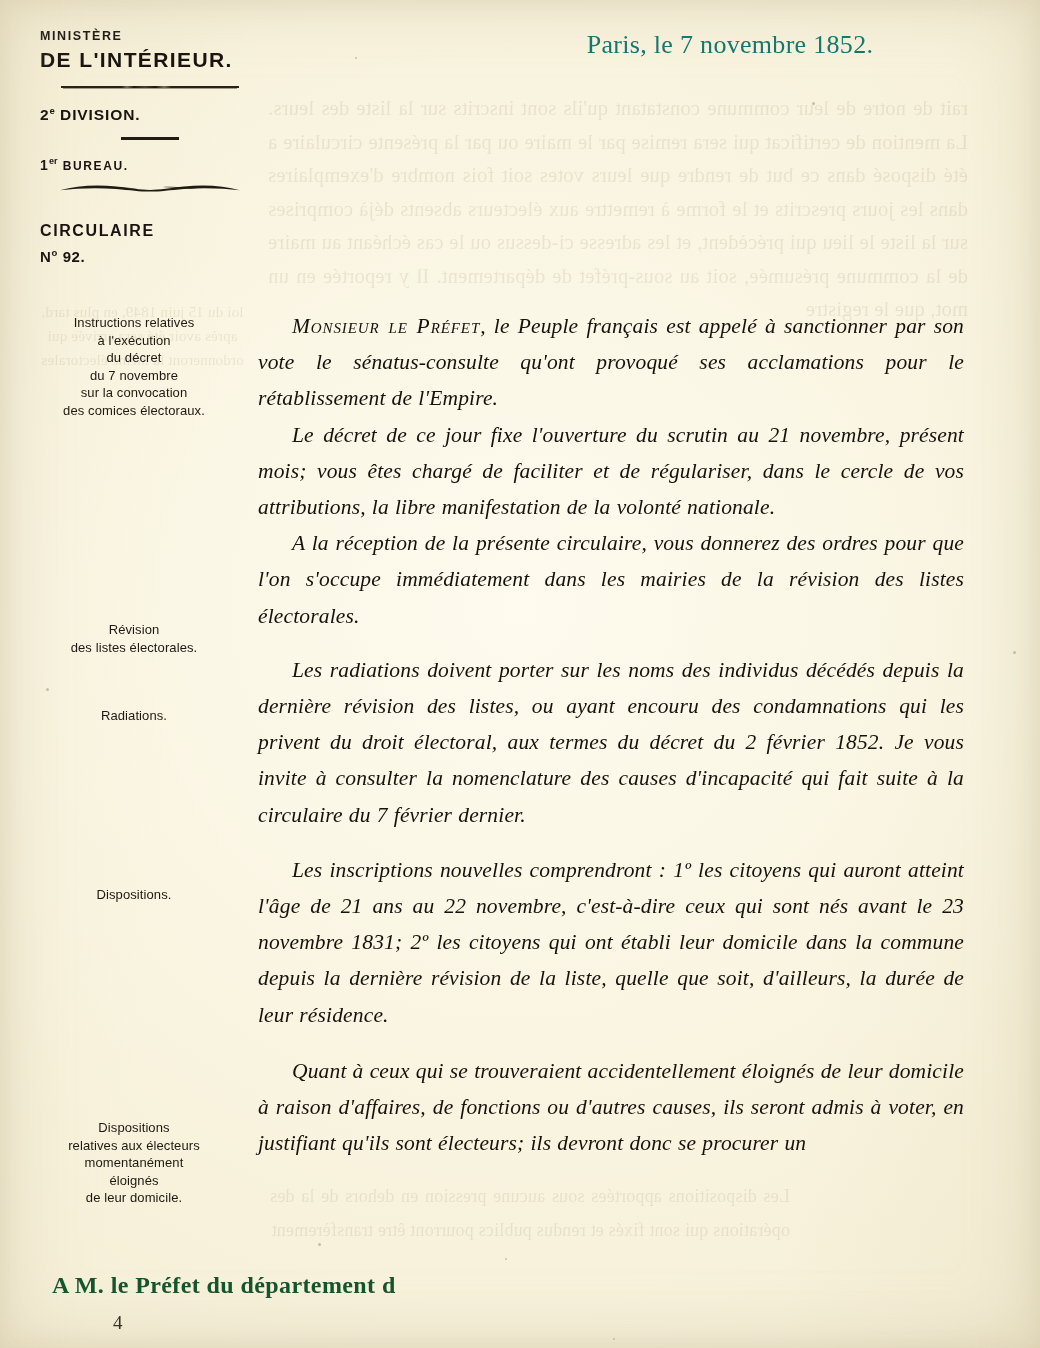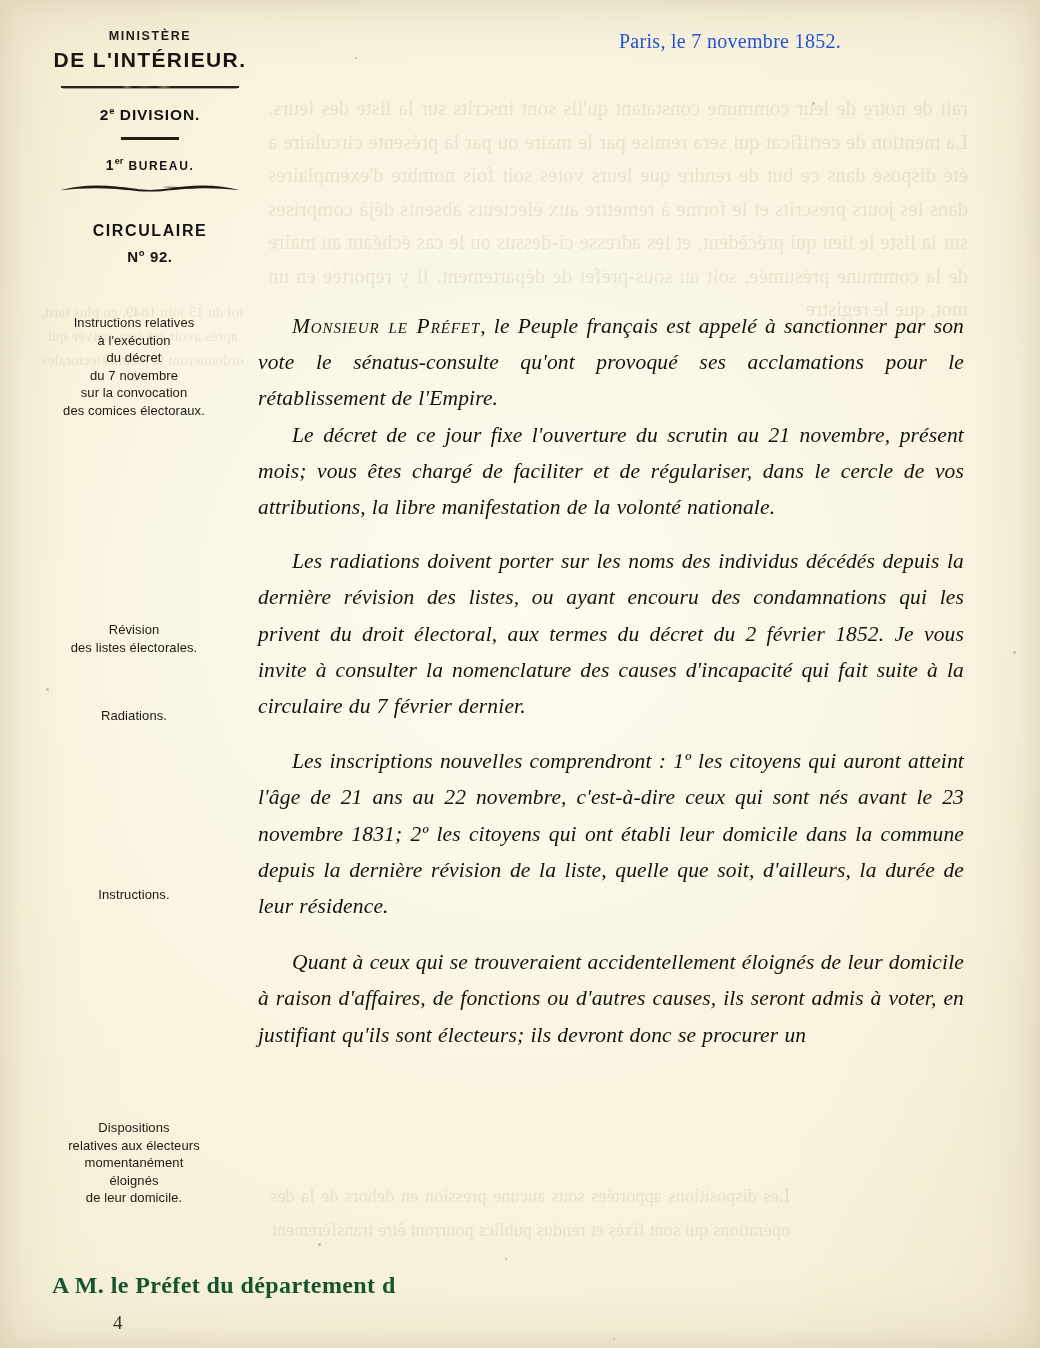--- a/index.html
+++ b/index.html
@@ -58,21 +58,21 @@
   .st-main  { left: 72px;  top: 92px;  width: 700px; }
   .st-marg  { left: 790px; top: 300px; width: 215px; text-align: center; font-size: 15px; line-height: 24px;}
   .st-low   { left: 250px; top: 1180px; width: 520px; font-size: 18px;}
 
   
   .masthead {
     position: absolute;
     left: 40px;
     top: 30px;
     width: 220px;
-    text-align: center;
+    text-align: left;
     color: #171310;
   }
   .mh-ministere {
     font-family: "Liberation Sans", sans-serif;
     font-weight: bold;
     font-size: 12.5px;
     letter-spacing: 1.6px;
     line-height: 1;
   }
   .mh-interieur {
@@ -159,22 +159,22 @@
   .mh-numero sup { font-size: 9.5px; }
 
   
   .dateline {
     position: absolute;
     left: 560px;
     top: 30px;
     width: 340px;
     text-align: center;
     font-family: "Liberation Serif", serif;
-    font-size: 20px;
-    color: #1d4ed8;
+    font-size: 26px;
+    color: #0f766e;
     letter-spacing: 0.3px;
   }
 
   
   .marginalia {
     position: absolute;
     left: 28px;
     width: 212px;
     text-align: center;
     font-family: "Liberation Sans", sans-serif;
@@ -297,34 +297,35 @@
   <div class="marginalia m-revision">
     <div>Révision</div>
     <div>des listes électorales.</div>
   </div>
 
   <div class="marginalia m-radiations">
     <div>Radiations.</div>
   </div>
 
   <div class="marginalia m-inscriptions">
-    <div>Instructions.</div>
+    <div>Dispositions.</div>
   </div>
 
   <div class="marginalia m-dispositions">
     <div>Dispositions</div>
     <div>relatives aux électeurs</div>
     <div>momentanément</div>
     <div>éloignés</div>
     <div>de leur domicile.</div>
   </div>
 
   <div class="body-col">
     <p class="para"><span class="smallcaps">Monsieur le Préfet</span><span>, le Peuple français est appelé à sanctionner par son vote le sénatus-consulte qu'ont provoqué ses acclamations pour le rétablissement de l'Empire.</span></p>
     <p class="para">Le décret de ce jour fixe l'ouverture du scrutin au 21 novembre, présent mois; vous êtes chargé de faciliter et de régulariser, dans le cercle de vos attributions, la libre manifestation de la volonté nationale.</p>
+    <p class="para">A la réception de la présente circulaire, vous donnerez des ordres pour que l'on s'occupe immédiatement dans les mairies de la révision des listes électorales.</p>
     <p class="para p-radiations">Les radiations doivent porter sur les noms des individus décédés depuis la dernière révision des listes, ou ayant encouru des condamnations qui les privent du droit électoral, aux termes du décret du 2 février 1852. Je vous invite à consulter la nomenclature des causes d'incapacité qui fait suite à la circulaire du 7 février dernier.</p>
     <p class="para p-inscriptions">Les inscriptions nouvelles comprendront : 1º les citoyens qui auront atteint l'âge de 21 ans au 22 novembre, c'est-à-dire ceux qui sont nés avant le 23 novembre 1831; 2º les citoyens qui ont établi leur domicile dans la commune depuis la dernière révision de la liste, quelle que soit, d'ailleurs, la durée de leur résidence.</p>
     <p class="para p-dispositions">Quant à ceux qui se trouveraient accidentellement éloignés de leur domicile à raison d'affaires, de fonctions ou d'autres causes, ils seront admis à voter, en justifiant qu'ils sont électeurs; ils devront donc se procurer un</p>
   </div>
 
   <div class="addressee">A M. le Préfet du département d</div>
   <div class="folio">4</div>
 
   <div class="speck" style="left:318px; top:1243px; width:3px; height:3px;"></div>
   <div class="speck" style="left:505px; top:1258px; width:2px; height:2px;"></div>

